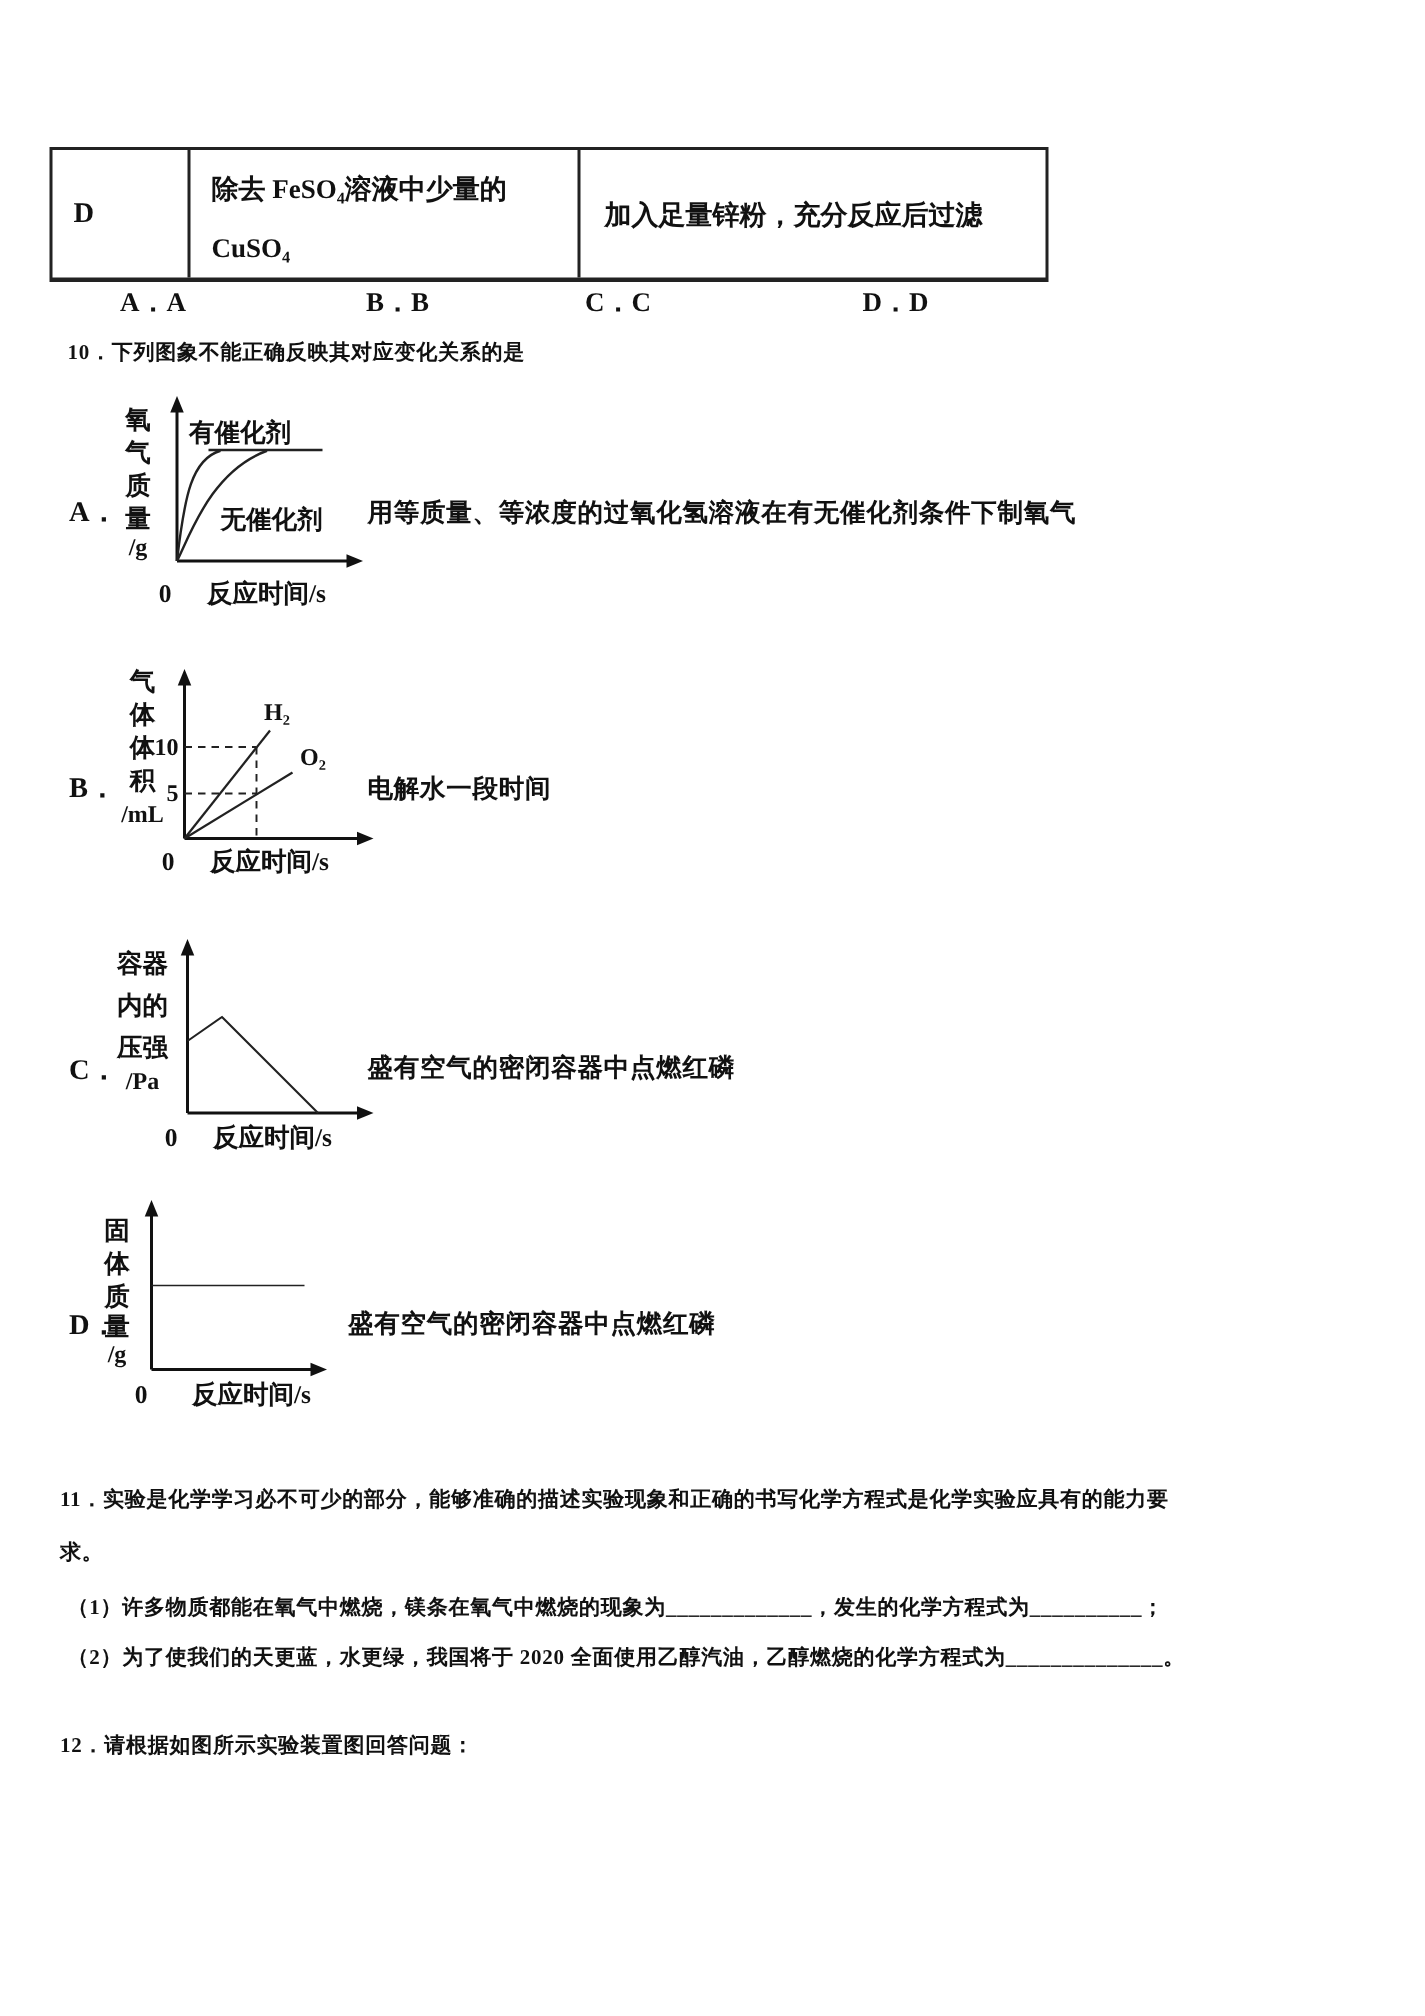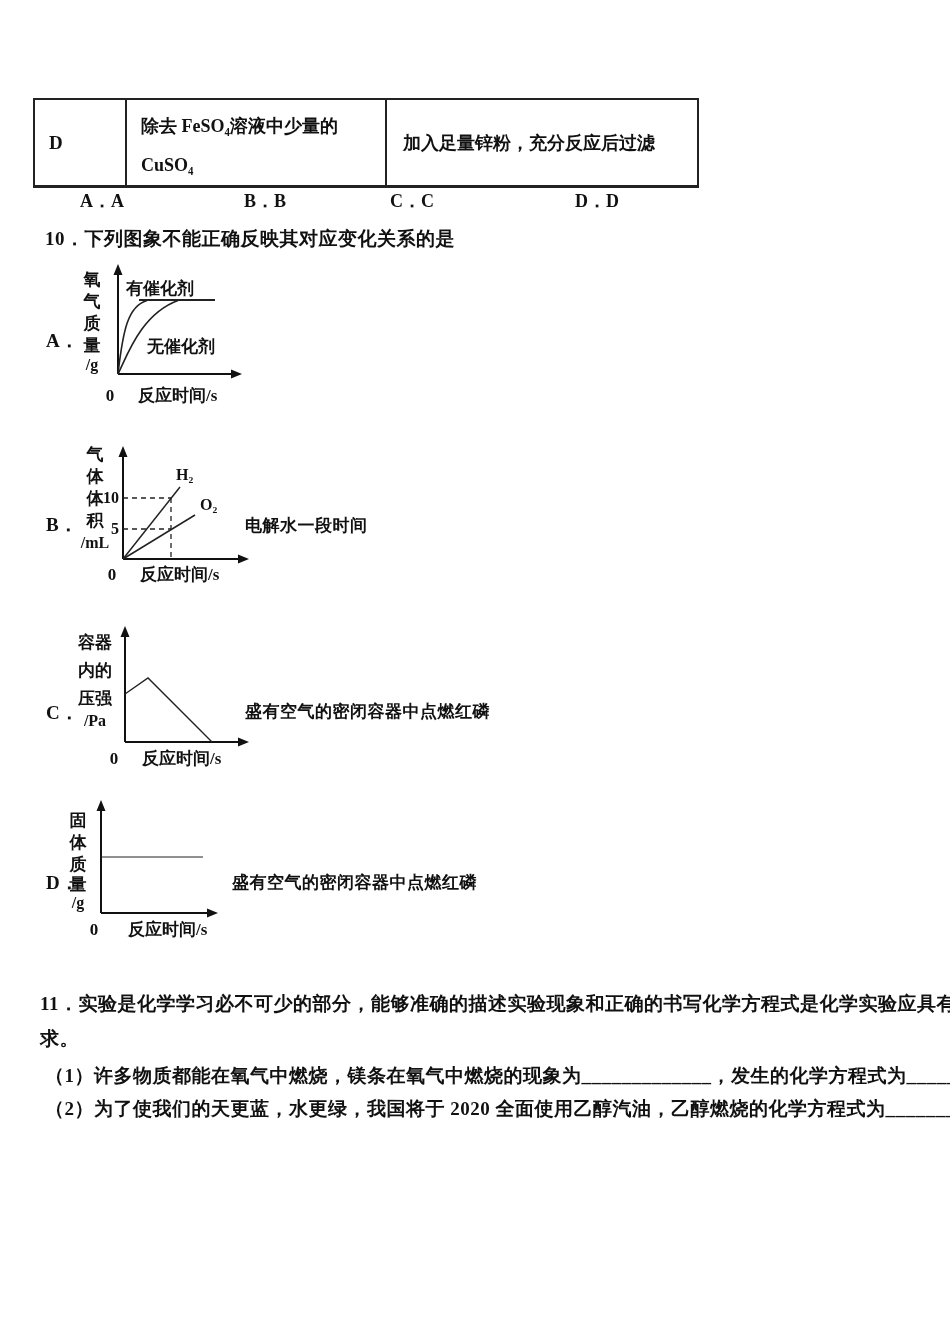--- a/index.html
+++ b/index.html
@@ -4,21 +4,21 @@
 <style>
   html,body{margin:0;padding:0;background:#e8e8e8;}
   .page{
     position:relative;
     width:950px;height:1344px;
     background:#ffffff;
     font-family:"Liberation Serif","DejaVu Serif",serif;
     color:#111;
     overflow:hidden;
   }
-  .tline{position:absolute;font-size:19px;font-weight:600;white-space:nowrap;letter-spacing:0.5px;font-family:Liberation Serif, serif;}
+  .tline{position:absolute;font-size:14px;font-weight:600;white-space:nowrap;letter-spacing:0.5px;font-family:Liberation Serif, serif;}
   .heading{font-weight:700;}
   
   .qtable{
     position:absolute;left:33px;top:98px;width:662px;height:85px;
     border:2px solid #222;border-bottom-width:3px;
     display:flex;box-sizing:content-box;background:#fff;
   }
   .qtable .cell{box-sizing:border-box;font-weight:700;font-size:18px;}
   .qtable .c1{width:92px;border-right:2px solid #222;display:flex;align-items:center;padding-left:14px;font-size:19px;}
   .qtable .c2{width:260px;border-right:2px solid #222;padding:7px 0 0 14px;line-height:39px;}
@@ -66,20 +66,21 @@
       <text x="30" y="29" font-size="17" text-anchor="middle">氧</text>
       <text x="30" y="51" font-size="17" text-anchor="middle">气</text>
       <text x="30" y="73" font-size="17" text-anchor="middle">质</text>
       <text x="30" y="95" font-size="17" text-anchor="middle">量</text>
       <text x="30" y="114" font-size="16" text-anchor="middle">/g</text>
       <text x="64" y="38" font-size="17" text-anchor="start">有催化剂</text>
       <text x="85" y="96" font-size="17" text-anchor="start">无催化剂</text>
       <text x="48" y="145" font-size="17" text-anchor="middle">0</text>
       <text x="76" y="145" font-size="17" text-anchor="start">反应时间/s</text>
     </svg>
+  <span class="optdesc" style="left:245px;top:330px">用等质量、等浓度的过氧化氢溶液在有无催化剂条件下制氧气</span>
 
   <span class="optletter" style="top:512px">B．</span>
   <svg class="chart" style="left:62px;top:436px" viewBox="0 0 255 160" width="255" height="160">
       <line x1="61" y1="123" x2="61" y2="18" stroke="#111" stroke-width="2"></line>
       <path d="M56.5,21 L65.5,21 L61,10 Z" fill="#111"></path>
       <line x1="61" y1="123" x2="179" y2="123" stroke="#111" stroke-width="2"></line>
       <path d="M176,118.5 L176,127.5 L187,123 Z" fill="#111"></path>
       <path d="M61,123 L118,51" fill="none" stroke="#222" stroke-width="1.5"></path>
       <path d="M61,123 L133,79" fill="none" stroke="#222" stroke-width="1.5"></path>
       <path d="M61,62 L109,62" fill="none" stroke="#222" stroke-width="1.3" stroke-dasharray="5 4"></path>
@@ -130,14 +131,15 @@
       <text x="46" y="139" font-size="17" text-anchor="middle">0</text>
       <text x="80" y="139" font-size="17" text-anchor="start">反应时间/s</text>
     </svg>
   <span class="optdesc" style="left:232px;top:871px">盛有空气的密闭容器中点燃红磷</span>
 
   <div class="tline" style="left:40px;top:991px">11．实验是化学学习必不可少的部分，能够准确的描述实验现象和正确的书写化学方程式是化学实验应具有的能力要</div>
   <div class="tline" style="left:40px;top:1026px">求。</div>
   <div class="tline" style="left:45px;top:1063px">（1）许多物质都能在氧气中燃烧，镁条在氧气中燃烧的现象为_____________，发生的化学方程式为__________；</div>
   <div class="tline" style="left:45px;top:1096px">（2）为了使我们的天更蓝，水更绿，我国将于 2020 全面使用乙醇汽油，乙醇燃烧的化学方程式为______________。</div>
 
+  <div class="tline" style="left:40px;top:1155px">12．请根据如图所示实验装置图回答问题：</div>
 
 </div>
 
 </body></html>

